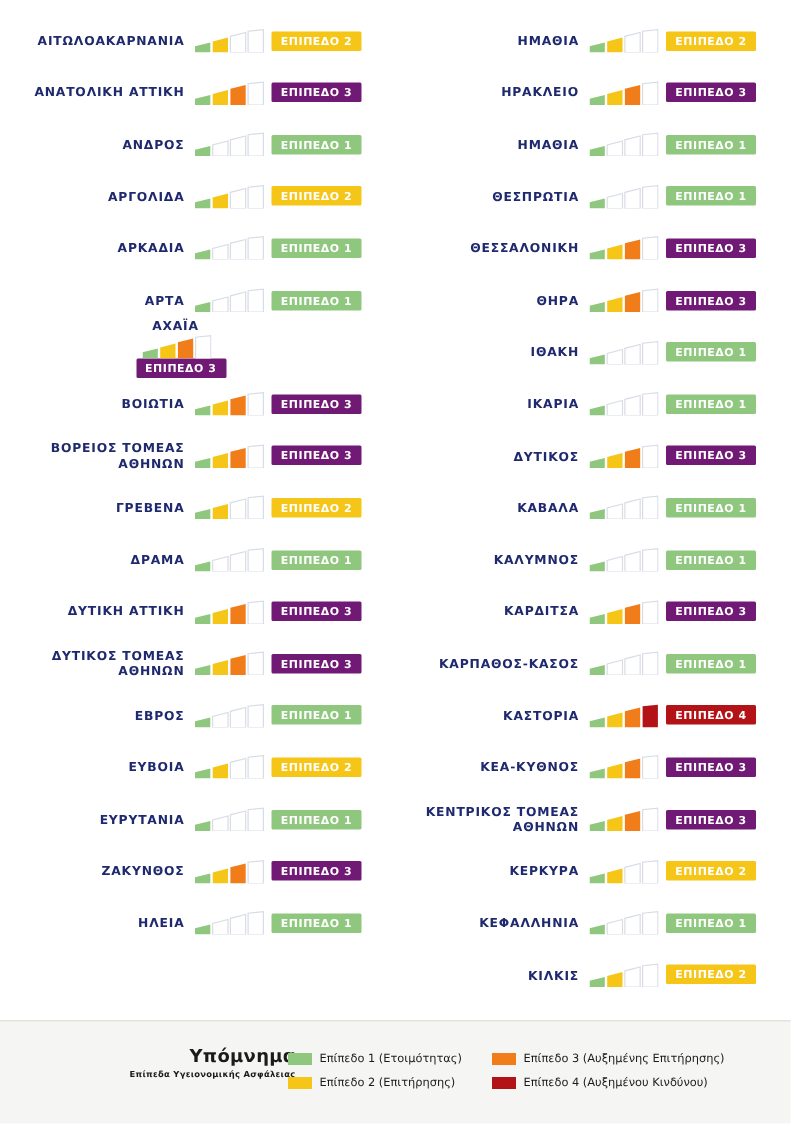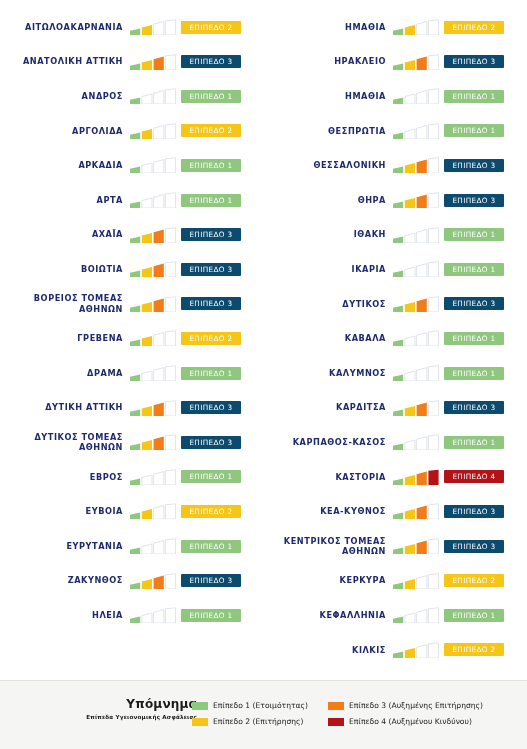--- a/index.html
+++ b/index.html
@@ -67,29 +67,29 @@
   .gauge svg { display: block; }
 
   
   .badge {
     flex: 0 0 auto;
     width: 60px;
     height: 13px;
     line-height: 13px;
     text-align: center;
     font-size: 7.3px;
-    font-weight: normal;
+    font-weight: bold;
     letter-spacing: 0.35px;
     color: #ffffff;
     border-radius: 1px;
     white-space: nowrap;
   }
   .badge.lv1 { background: #8fc77f; }
   .badge.lv2 { background: #f5c518; }
-  .badge.lv3 { background: #0c4a6e; }
+  .badge.lv3 { background: #701a75; }
   .badge.lv4 { background: #b31217; }
 
   
   #legend {
     position: absolute;
     left: 0;
     top: 680px;
     width: 527px;
     height: 69px;
     background: #f5f5f3;
@@ -210,21 +210,21 @@
         <div class="gauge">
           <svg width="46" height="16" viewBox="0 0 46 16">
             <polygon points="0,16 0,11.8 10.2,9.399999999999999 10.2,16" fill="#8fc77f"></polygon>
             <polygon points="11.799999999999999,16 11.799999999999999,8.6 22,6 22,16" fill="#ffffff" stroke="#d8dce6" stroke-width="0.8"></polygon>
             <polygon points="23.599999999999998,16 23.599999999999998,5.199999999999999 33.8,2.6000000000000014 33.8,16" fill="#ffffff" stroke="#d8dce6" stroke-width="0.8"></polygon>
             <polygon points="35.4,16 35.4,1.8000000000000007 45.599999999999994,0.8000000000000007 45.599999999999994,16" fill="#ffffff" stroke="#d8dce6" stroke-width="0.8"></polygon>
           </svg>
         </div>
         <div class="badge lv1">ΕΠΙΠΕΔΟ 1</div>
       </div>
-      <div class="row" style="top: 217.6px;">
+      <div class="row" style="top: 217.6px; flex-direction: column;">
         <div class="region-name">ΑΧΑΪΑ</div>
         <div class="gauge">
           <svg width="46" height="16" viewBox="0 0 46 16">
             <polygon points="0,16 0,11.8 10.2,9.399999999999999 10.2,16" fill="#8fc77f"></polygon>
             <polygon points="11.799999999999999,16 11.799999999999999,8.6 22,6 22,16" fill="#f5c518"></polygon>
             <polygon points="23.599999999999998,16 23.599999999999998,5.199999999999999 33.8,2.6000000000000014 33.8,16" fill="#f07d19"></polygon>
             <polygon points="35.4,16 35.4,1.8000000000000007 45.599999999999994,0.8000000000000007 45.599999999999994,16" fill="#ffffff" stroke="#d8dce6" stroke-width="0.8"></polygon>
           </svg>
         </div>
         <div class="badge lv3">ΕΠΙΠΕΔΟ 3</div>

